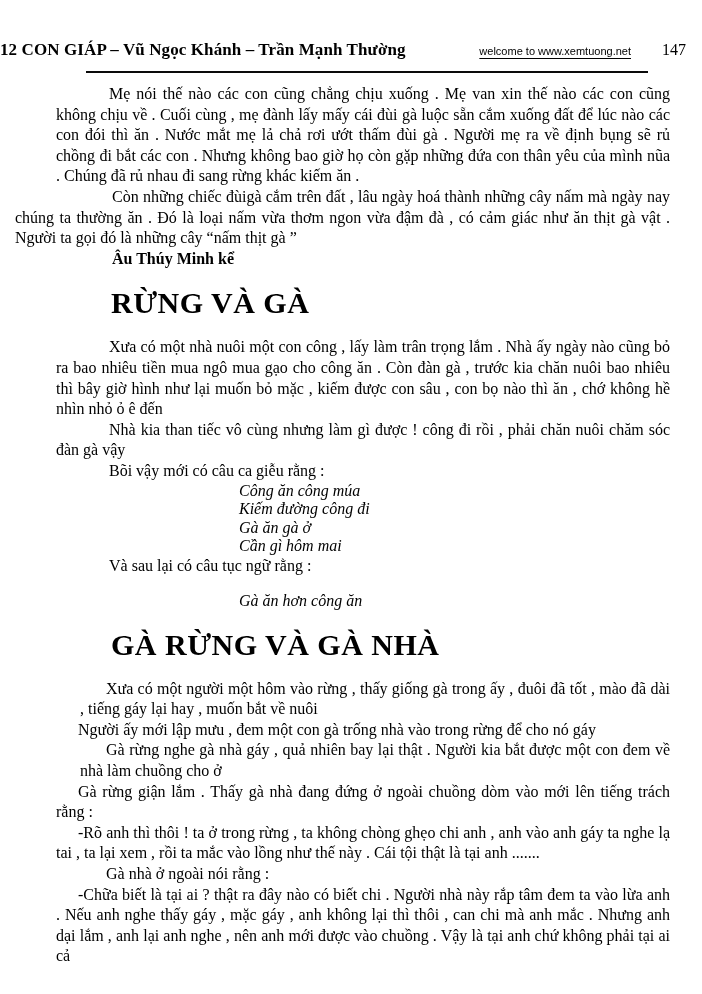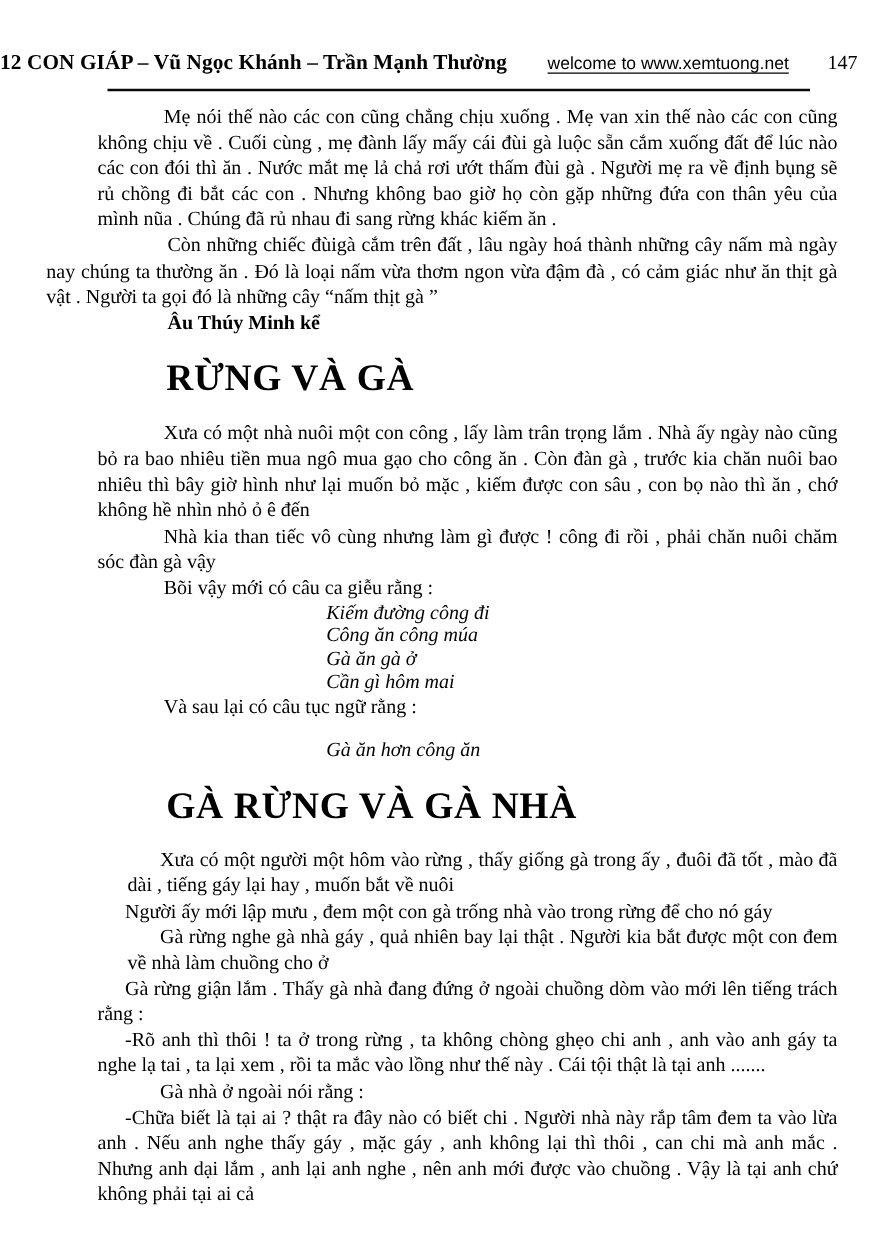--- a/index.html
+++ b/index.html
@@ -9,32 +9,32 @@
     font-family:"Liberation Serif", serif;
     position:relative; overflow:hidden;
   }
   .page-header {
     position:absolute; top:40px; left:0; right:16px;
     display:flex; align-items:baseline; white-space:nowrap;
   }
   .book-title { font-weight:bold; font-size:17px; letter-spacing:0.1px; }
   .site-link {
     font-family:"Liberation Sans", sans-serif;
-    font-size:14px; color:#000000;
+    font-size:11px; color:#000000;
     text-decoration:underline; text-underline-offset:3px;
     margin-left:auto; cursor:pointer;text-align:center;
   }
   .page-number { font-size:16px; margin-left:31px; }
   .header-rule {
     position:absolute; top:71px; left:86px; width:562px;
     border-top:2px solid #0a0a0a; height:0;
   }
   .page-body {
     position:absolute; top:84px; left:0; right:16px;
-    padding:0 16px 0 78px;
+    padding:0 16px 0 56px;
     font-size:16px; line-height:20.6px;
     text-align:justify;
   }
   .para { margin:0; text-indent:53px; }
   .p-intro2 { margin-left:-41px; text-indent:97px; }
   .byline { font-weight:bold; text-indent:56px; }
   .story-title {
     font-size:30px; font-weight:bold; letter-spacing:0.5px;
     margin:16px 0 16px 55px; line-height:36px;
   }
@@ -61,22 +61,22 @@
   <p class="para p-intro2">Còn những chiếc đùigà cắm trên đất , lâu ngày hoá thành những cây nấm mà ngày nay chúng ta thường ăn . Đó là loại nấm vừa thơm ngon vừa đậm đà , có cảm giác như ăn thịt gà vật . Người ta gọi đó là những cây “nấm thịt gà ”</p>
   <p class="para byline">Âu Thúy Minh kể</p>
 
   <h1 class="story-title">RỪNG VÀ GÀ</h1>
 
   <p class="para">Xưa có một nhà nuôi một con công , lấy làm trân trọng lắm . Nhà ấy ngày nào cũng bỏ ra bao nhiêu tiền mua ngô mua gạo cho công ăn . Còn đàn gà , trước kia chăn nuôi bao nhiêu thì bây giờ hình như lại muốn bỏ mặc , kiếm được con sâu , con bọ nào thì ăn , chớ không hề nhìn nhỏ ỏ ê đến</p>
   <p class="para">Nhà kia than tiếc vô cùng nhưng làm gì được ! công đi rồi , phải chăn nuôi chăm sóc đàn gà vậy</p>
   <p class="para">Bõi vậy mới có câu ca giễu rằng :</p>
 
   <div class="verse">
+    <p class="verse-line">Công ăn công múa</p>
     <p class="verse-line">Kiếm đường công đi</p>
-    <p class="verse-line">Công ăn công múa</p>
     <p class="verse-line">Gà ăn gà ở</p>
     <p class="verse-line">Cần gì hôm mai</p>
   </div>
 
   <p class="para">Và sau lại có câu tục ngữ rằng :</p>
   <p class="proverb-line">Gà ăn hơn công ăn</p>
 
   <h1 class="story-title">GÀ RỪNG VÀ GÀ NHÀ</h1>
 
   <p class="para indent-md">Xưa có một người một hôm vào rừng , thấy giống gà trong ấy , đuôi đã tốt , mào đã dài , tiếng gáy lại hay , muốn bắt về nuôi</p>

